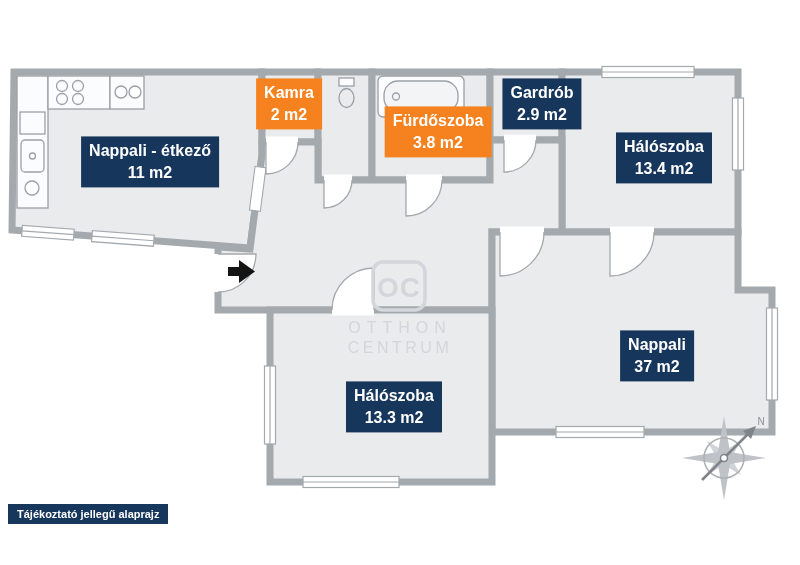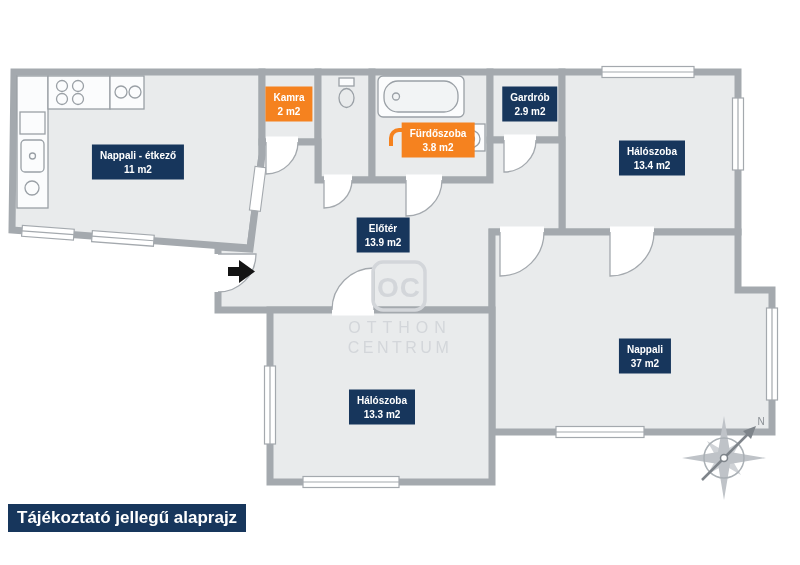--- a/index.html
+++ b/index.html
@@ -8,38 +8,38 @@
     width:800px;height:565px;
     background:#ffffff;
     font-family:"Liberation Sans", sans-serif;
     overflow:hidden;
   }
   .stage svg{position:absolute;left:0;top:0;}
   .badge{
     position:absolute;
     transform:translate(-50%,-50%);
     color:#fff;
-    font-size:10px;
+    font-size:16px;
     font-weight:bold;
     line-height:1.35;
     text-align:center;
     padding:4px 8px;
     white-space:nowrap;
     z-index:5;
   }
   .badge span{display:block;}
-  .navy{background:#17365c;}
+  .navy{background:#17365c;margin-left:12px;}
   .orange{background:#f5821f;}
   .disclaimer{
     position:absolute;
     left:8px;top:504px;
     transform:none;
     background:#17365c;
     color:#fff;
-    font-size:17px;
+    font-size:11px;
     font-weight:bold;
     padding:4px 9px;
     z-index:5;
   }
 </style>
 </head>
 <body>
 
 <div class="stage">
 
@@ -181,36 +181,32 @@
   </svg>
 
   <div class="badge navy" style="left:138px;top:162px">
     <span>Nappali - étkező</span>
     <span class="area">11 m2</span>
   </div>
   <div class="badge orange" style="left:289px;top:104px">
     <span>Kamra</span>
     <span class="area">2 m2</span>
   </div>
-  <div class="badge orange" style="left:438px;top:140px">
+  <div class="badge orange" style="left:438px;top:132px">
     <span>Fürdőszoba</span>
     <span class="area">3.8 m2</span>
   </div>
   <div class="badge navy" style="left:530px;top:104px">
     <span>Gardrób</span>
     <span class="area">2.9 m2</span>
   </div>
   <div class="badge navy" style="left:652px;top:158px">
     <span>Hálószoba</span>
     <span class="area">13.4 m2</span>
   </div>
-  <div class="badge navy" style="left:383px;top:235px">
-    <span>Előtér</span>
-    <span class="area">13.9 m2</span>
-  </div>
   <div class="badge navy" style="left:382px;top:407px">
     <span>Hálószoba</span>
     <span class="area">13.3 m2</span>
   </div>
   <div class="badge navy" style="left:645px;top:356px">
     <span>Nappali</span>
     <span class="area">37 m2</span>
   </div>
 
   <div class="disclaimer">Tájékoztató jellegű alaprajz</div>

